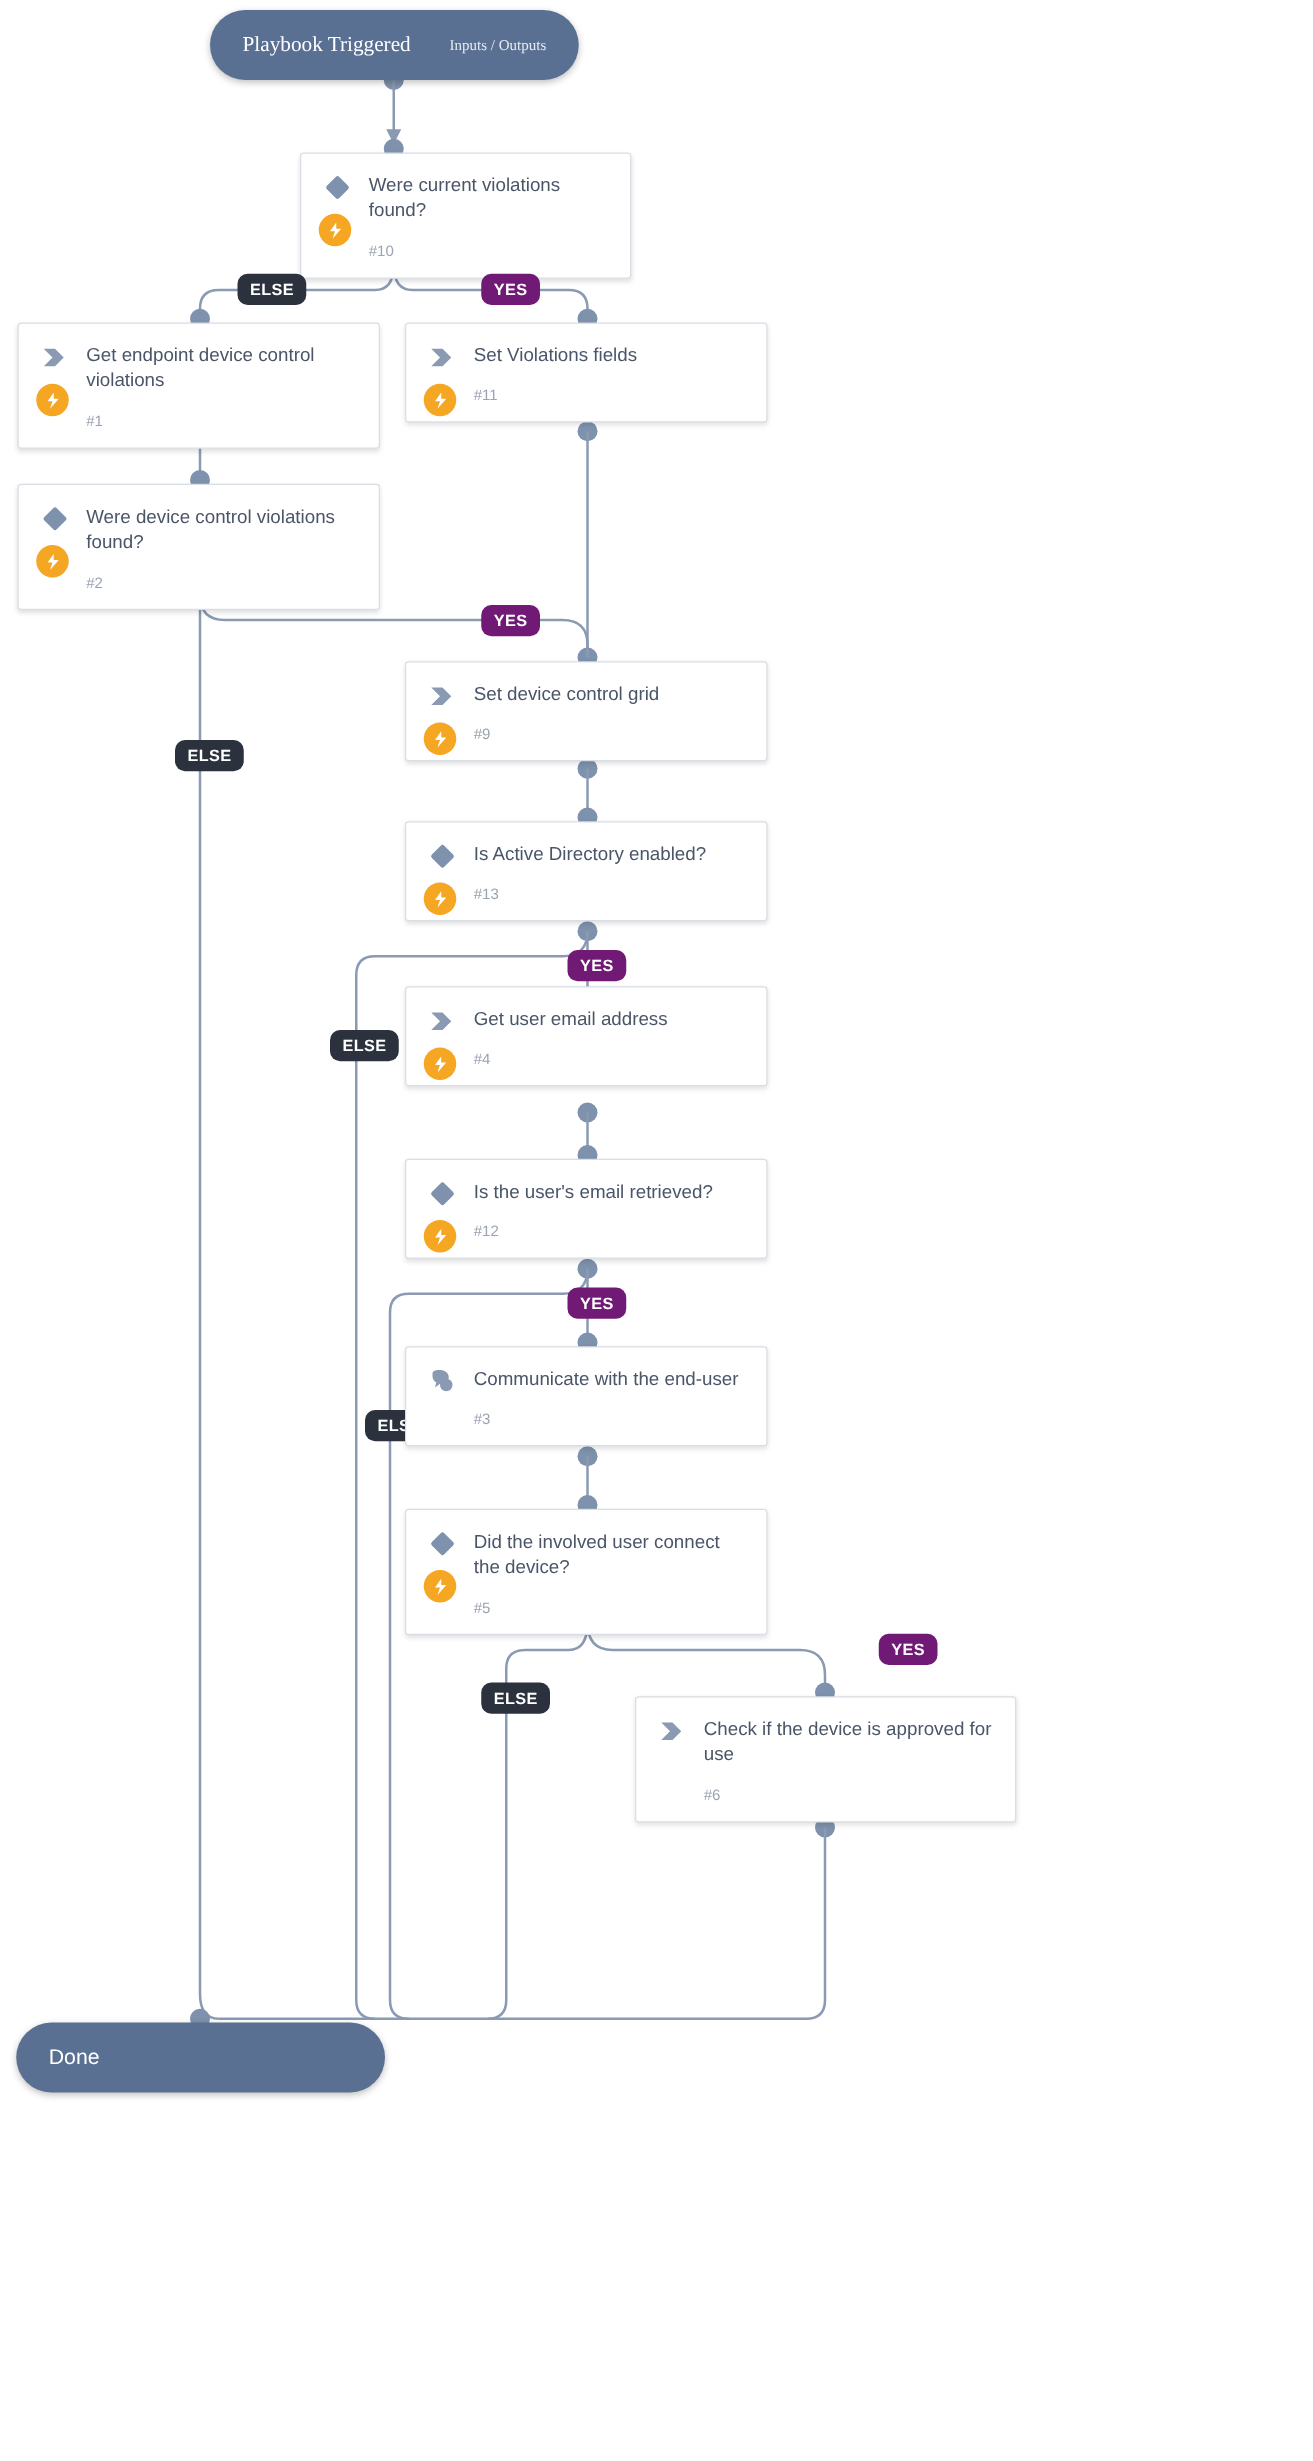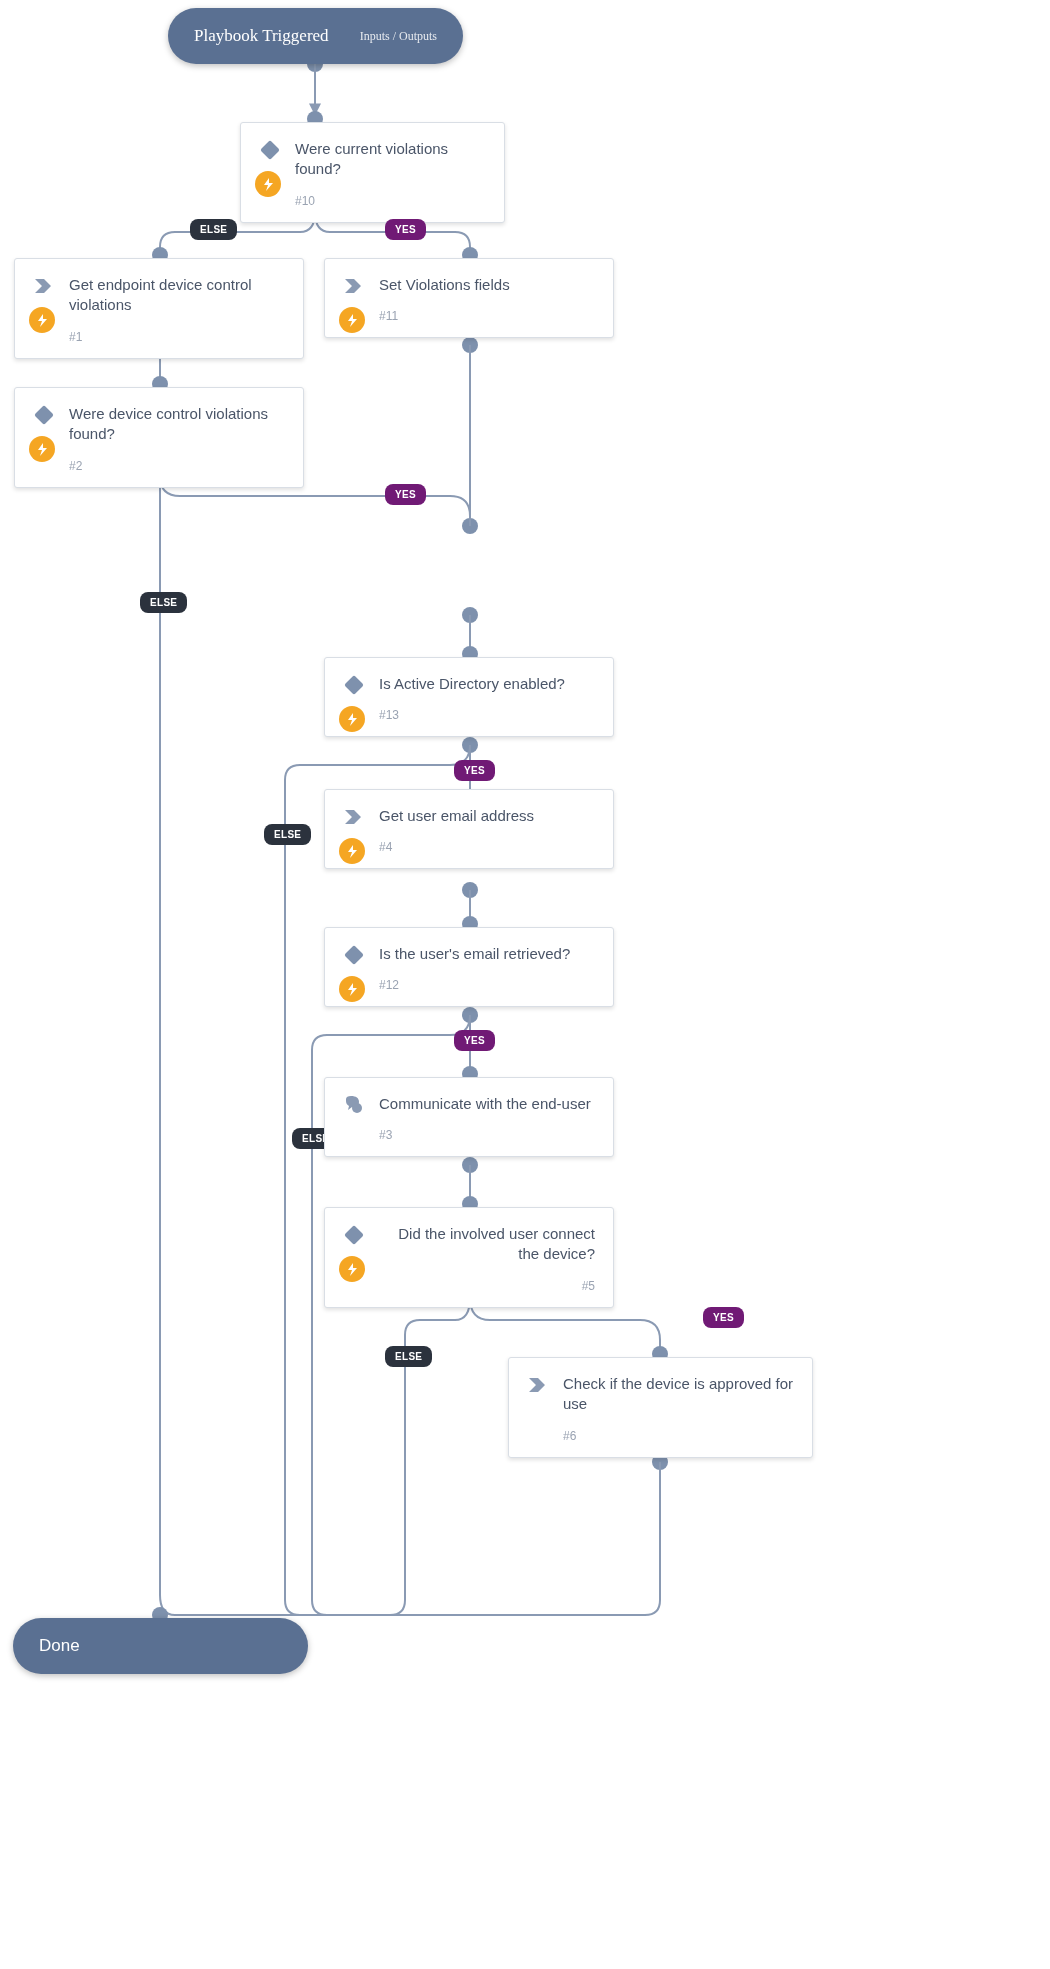--- a/index.html
+++ b/index.html
@@ -79,21 +79,21 @@
     display: flex;
     align-items: center;
     justify-content: center;
   }
   .card .bolt svg { width: 13px; height: 13px; }
 
   
   .branch-label {
     position: absolute;
     border-radius: 8px;
-    font-size: 10px;
+    font-size: 13px;
     font-weight: 600;
     padding: 5px 10px;
     color: #fff;
     letter-spacing: 0.3px;
   }
   .branch-else { background: #2b323d; }
   .branch-yes  { background: #701a75; }
 
   
   .dot {
@@ -262,20 +262,34 @@
           <use href="#icon-bolt"></use>
         </svg>
       </span>
     <div class="title">Were device control violations found?</div>
     <div class="num">#2</div>
   </div>
 
   <div class="branch-label branch-yes" style="left:385px; top:484px;">YES</div>
   <div class="branch-label branch-else" style="left:140px; top:592px;">ELSE</div>
 
+  <div class="card" style="left:324px; top:529px; width:290px;">
+    <span class="icon-main">
+      <svg viewBox="0 0 22 22">
+          <use href="#icon-chevron"></use>
+        </svg>
+    </span>
+    <span class="bolt">
+        <svg viewBox="0 0 13 13">
+          <use href="#icon-bolt"></use>
+        </svg>
+      </span>
+    <div class="title">Set device control grid</div>
+    <div class="num">#9</div>
+  </div>
 
   <div class="card" style="left:324px; top:657px; width:290px;">
     <span class="icon-main">
       <svg viewBox="0 0 22 22">
           <use href="#icon-diamond"></use>
         </svg>
     </span>
     <span class="bolt">
         <svg viewBox="0 0 13 13">
           <use href="#icon-bolt"></use>
@@ -324,21 +338,21 @@
   <div class="card" style="left:324px; top:1077px; width:290px;">
     <span class="icon-main">
       <svg viewBox="0 0 22 22">
           <use href="#icon-chat"></use>
         </svg>
     </span>
     <div class="title">Communicate with the end-user</div>
     <div class="num">#3</div>
   </div>
 
-  <div class="card" style="left:324px; top:1207px; width:290px;text-align:right;">
+  <div class="card" style="left:324px; top:1207px; width:290px;">
     <span class="icon-main">
       <svg viewBox="0 0 22 22">
           <use href="#icon-diamond"></use>
         </svg>
     </span>
     <span class="bolt">
         <svg viewBox="0 0 13 13">
           <use href="#icon-bolt"></use>
         </svg>
       </span>

